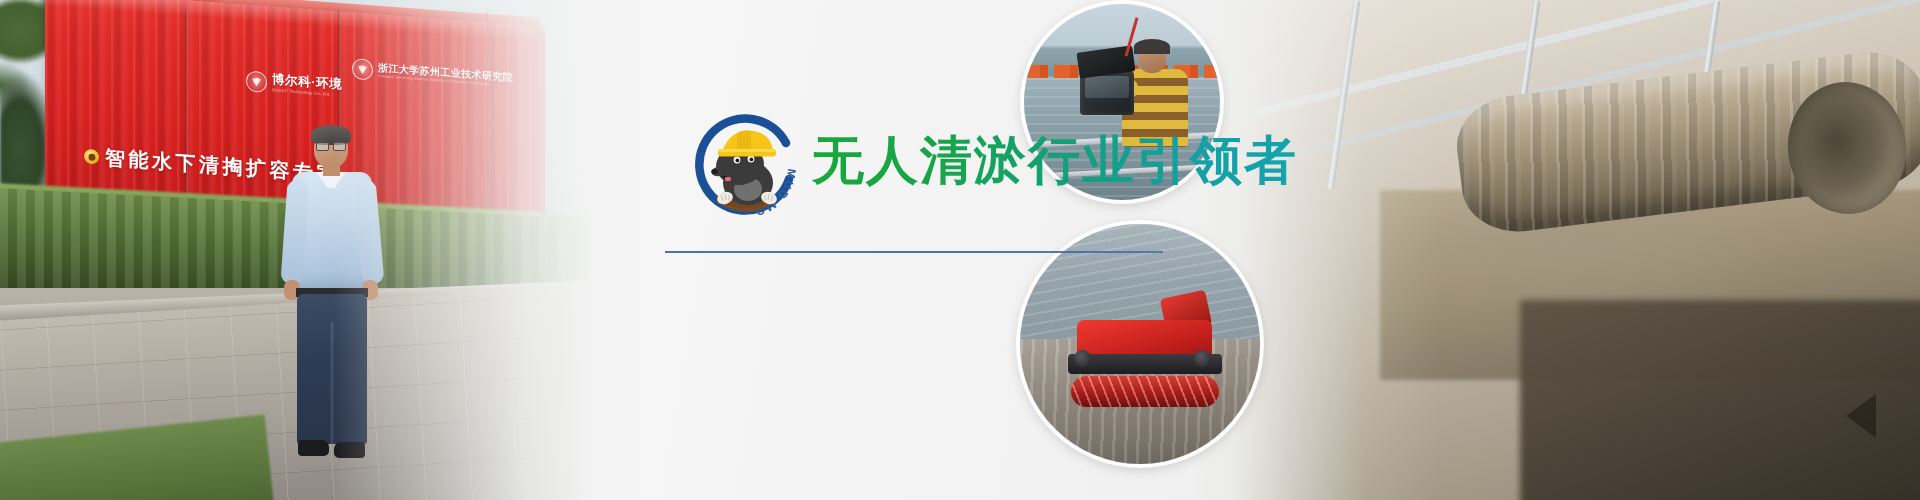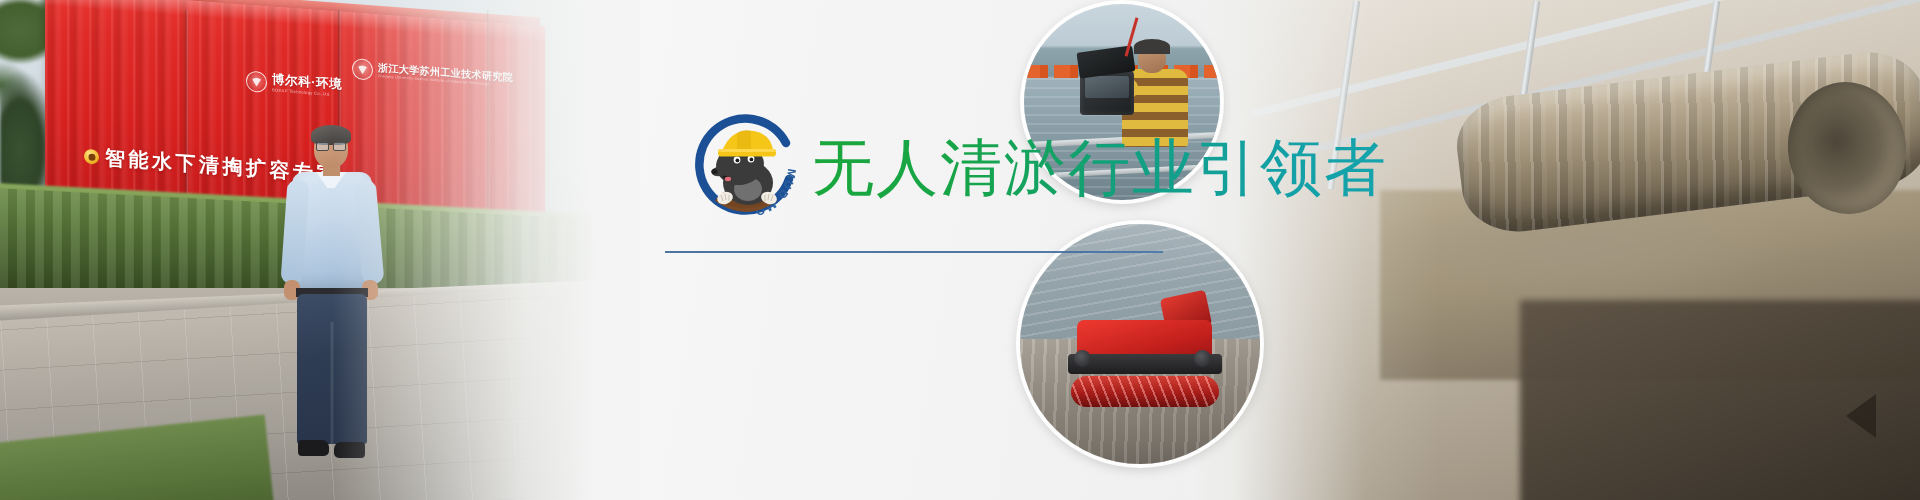--- a/index.html
+++ b/index.html
@@ -271,21 +271,21 @@
     width:520px; height:500px;
   }
   .logo {
     position:absolute; left:25px; top:103px;
     width:122px; height:122px;
   }
   .logo svg { width:100%; height:100%; display:block; }
 
   .headline {
     position:absolute; left:152px; top:126px;
-    font-size:62px; font-weight:normal;
+    font-size:52px; font-weight:bold;
     letter-spacing:2px;
     white-space:nowrap;
     background:linear-gradient(90deg,#1aa73c 0%,#17a448 26%,#11a07f 55%,#13a0a4 78%,#15a3ad 100%);
     -webkit-background-clip:text;
     background-clip:text;
     color:transparent;
     -webkit-text-fill-color:transparent;
   }
   .divider {
     position:absolute; left:5px; top:251px;

